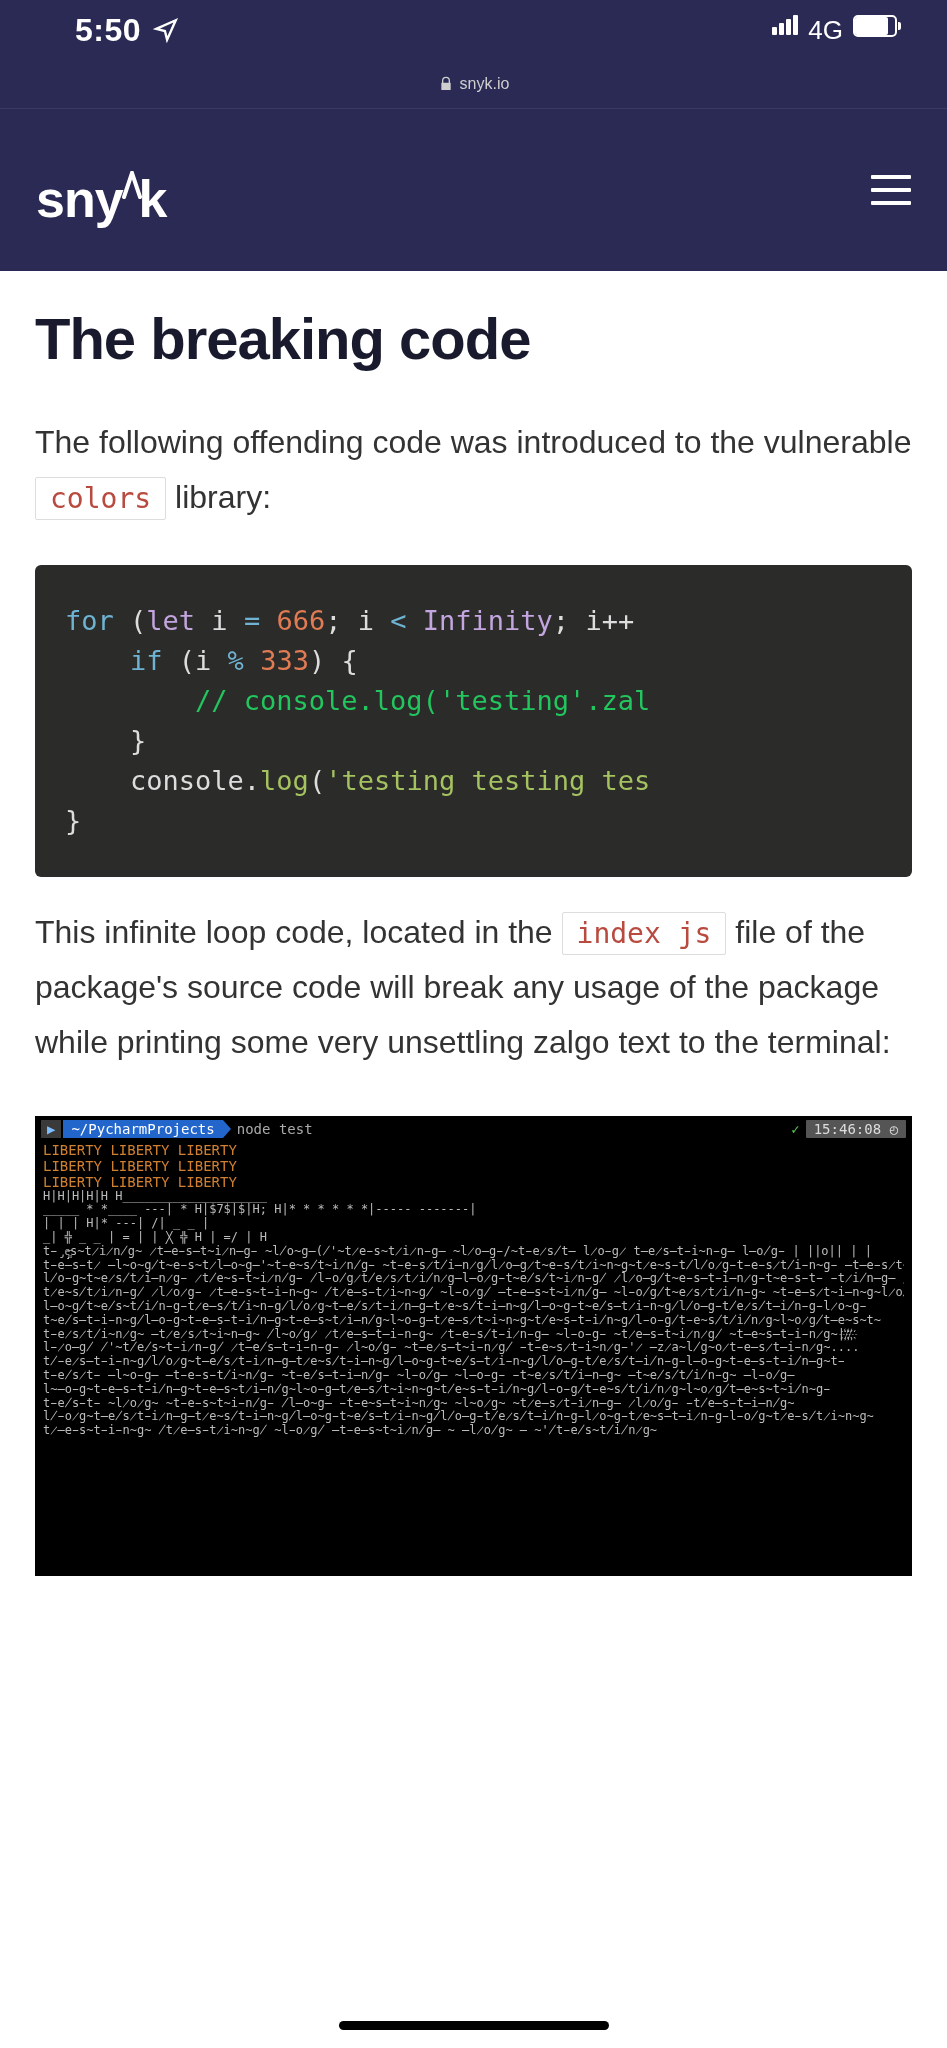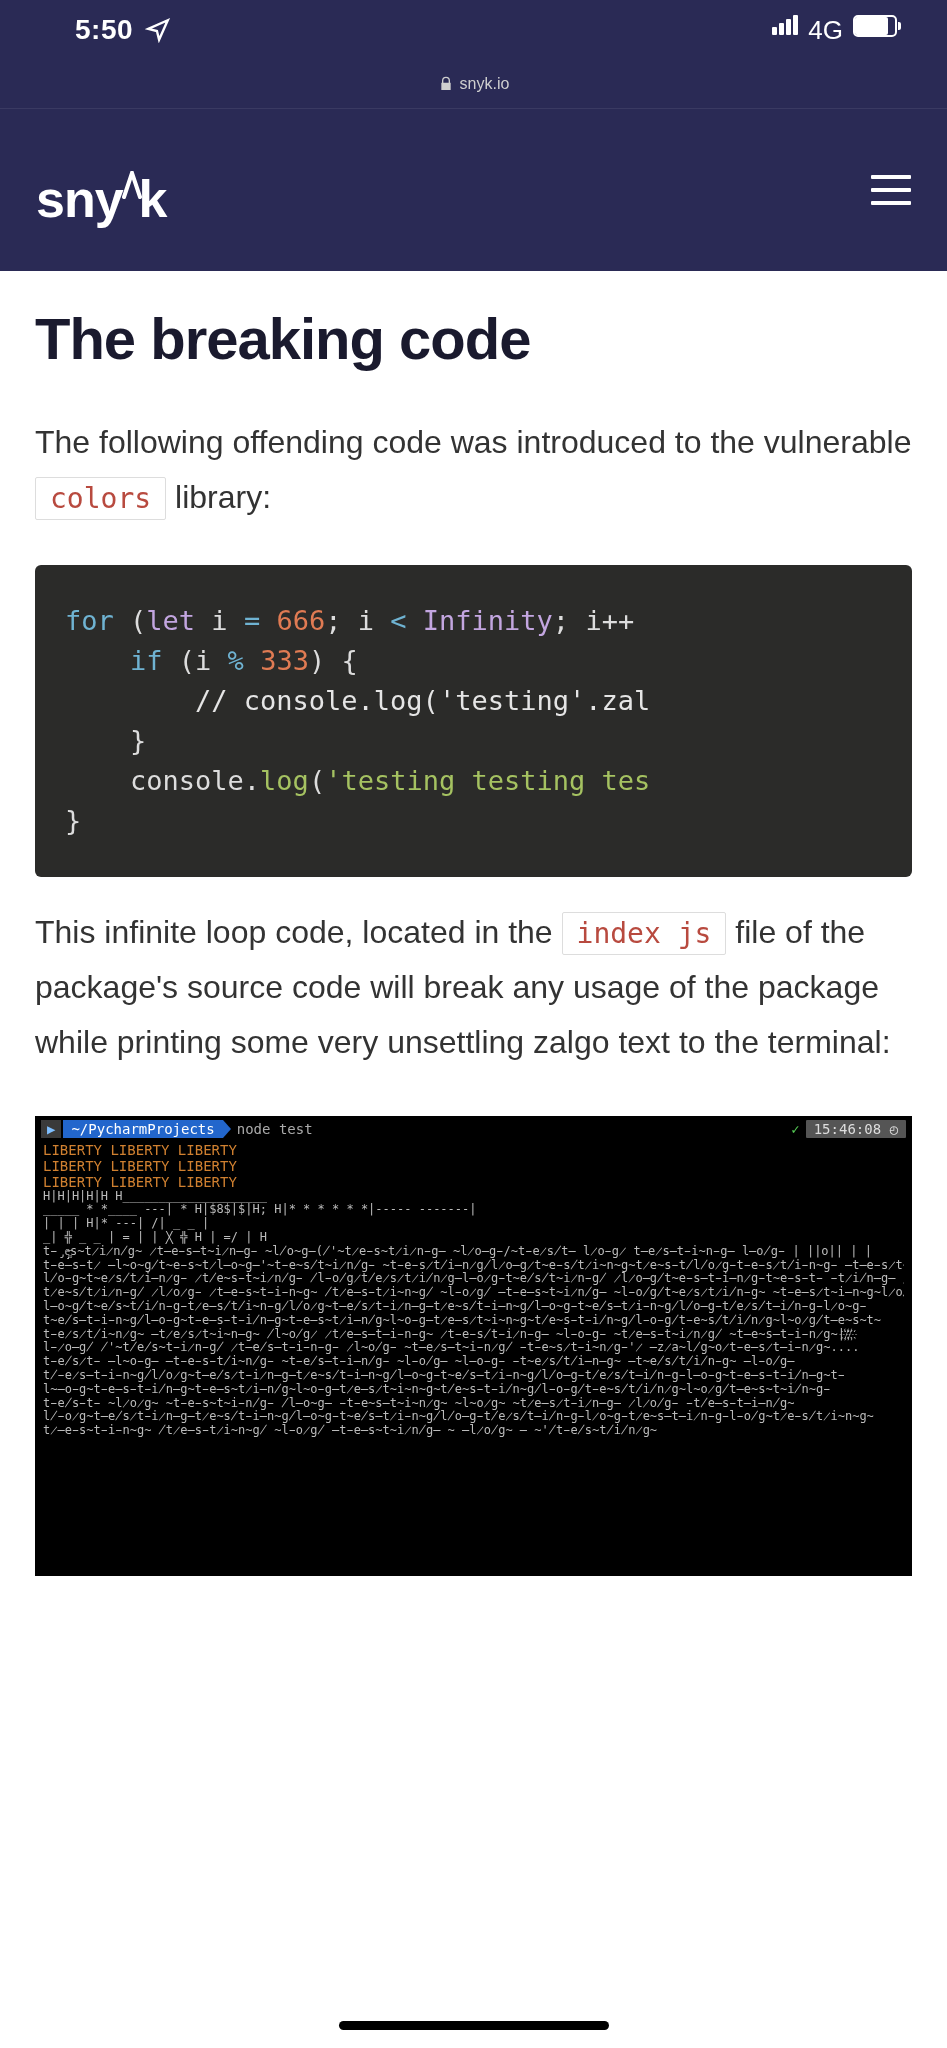--- a/index.html
+++ b/index.html
@@ -13,21 +13,21 @@
 }
 .status-bar {
   background: #2a2a55;
   height: 60px;
   display: flex;
   justify-content: space-between;
   align-items: center;
   padding: 0 50px 0 75px;
   color: #fff;
 }
-.status-left { display: flex; align-items: center; gap: 12px; font-size: 28px; font-weight: 600; letter-spacing: 0.5px; }
+.status-left { display: flex; align-items: center; gap: 12px; font-size: 32px; font-weight: 600; letter-spacing: 0.5px; }
 .status-right { display: flex; align-items: flex-start; gap: 10px; }
 .signal-bars { display: flex; align-items: flex-end; gap: 2px; }
 .signal-bars span { width: 5px; background: #fff; border-radius: 1px; }
 .signal-bars span:nth-child(1){height:8px;} .signal-bars span:nth-child(2){height:12px;}
 .signal-bars span:nth-child(3){height:16px;} .signal-bars span:nth-child(4){height:20px;}
 .net-label { font-size: 26px; font-weight: 500; }
 .battery { width: 44px; height: 22px; border: 2.5px solid #fff; border-radius: 5px; position: relative; }
 .battery::after { content:''; position:absolute; right:-6px; top:5px; width:3px; height:8px; background:#fff; border-radius:0 2px 2px 0; }
 .battery-fill { width: 82%; height: 100%; background:#fff; border-radius:2px; }
 .url-bar { background:#2a2a55; height:48px; display:flex; justify-content:center; align-items:center; gap:6px; color:#cfcfcf; font-size:16px; }
@@ -55,21 +55,21 @@
   margin: 40px 0 28px;
   padding: 36px 30px;
   font-family: ui-monospace, SFMono-Regular, Menlo, monospace;
   font-size: 27px;
   line-height: 1.48;
   white-space: pre;
   overflow: hidden;
   color: #ddd;
 }
 .tk-kw { color:#6fb3d2; } .tk-kw2{color:#c3a6e0;} .tk-num{color:#e07b53;}
-.tk-op{color:#6fb3d2;} .tk-punc{color:#ddd;} .tk-comment{color:#e5e5e5;}
+.tk-op{color:#6fb3d2;} .tk-punc{color:#ddd;} .tk-comment{color:#22c55e;}
 .tk-ident{color:#ddd;} .tk-method{color:#a5c261;} .tk-str{color:#a5c261;}
 .terminal {
   background:#000; margin-top: 46px; height:460px; position:relative;
   overflow:hidden; font-family: ui-monospace, Menlo, monospace;
   font-size:12px; line-height:1.15; color:#ccc;
 }
 .term-header { display:flex; justify-content:space-between; padding:4px 6px; font-size:14px; }
 .term-prompt { display:flex; align-items:center; gap:2px; }
 .term-arrow { background:#3a3a3a; color:#7fbfff; padding:1px 6px; }
 .term-path { background:#2266cc; color:#fff; padding:1px 8px; position:relative; }
@@ -168,33 +168,33 @@
       <div class="term-time">
         <span class="term-check">✓</span>
         <span class="term-clock"><span>15:46:08</span> <span>◴</span></span>
       </div>
     </div>
     <div class="liberty">LIBERTY LIBERTY LIBERTY</div>
     <div class="liberty">LIBERTY LIBERTY LIBERTY</div>
     <div class="liberty">LIBERTY LIBERTY LIBERTY</div>
     <div class="zalgo-area" id="zalgo">
         <div class="zalgo-line">                                                        H|H|H|H|H          H____________________</div>
-        <div class="zalgo-line">  _____  *  *____     ---|      *     H|$8$|$|H;         H|* * *  *  * *|-----            -------|</div>
+        <div class="zalgo-line">  _____  *  *____     ---|      *     H|$7$|$|H;         H|* * *  *  * *|-----            -------|</div>
         <div class="zalgo-line">  |               |            |      H|*                               ---|          /|  _  _ |</div>
         <div class="zalgo-line"> _| ╬  _        _ |   =        |        |         ╳     ╬    H           |  =/  |          H      </div>
         <div class="zalgo-line">t̵̡̘e̶͚s̴t̷i̷n̸g̴ ̷t̶e̵s̶t̴i̷n̶g̵ ̴l̸o̴g̶(̸'̴t̷e̵s̴t̷i̷n̵g̶ ̴l̷o̶g̵/̴t̵e̷s̸t̶   l̷o̵g̷  t̶e̷s̶t̵i̴n̵g̶   l̶o̸g̵        |   ||o||    |    |</div>
         <div class="zalgo-line">t̵e̶s̵t̷ ̶l̴o̴g̸t̴e̵s̴t̷l̶o̴g̶'̴t̵e̴s̸t̴i̷n̸g̵ ̴t̵e̵s̷t̸i̶n̷g̸l̷o̶g̷t̴e̵s̸t̷i̴n̴g̴t̷e̴s̵t̸l̸o̷g̵t̵e̵s̷t̸i̵n̴g̵ ̶t̶e̵s̷t̴i̸n̴g̶        </div>
         <div class="zalgo-line">l̸o̵g̴t̴e̷s̸t̷i̶n̷g̵ ̷t̸e̴s̵t̴i̷n̸g̵ ̸l̵o̸g̷t̸e̷s̷t̷i̸n̷g̶l̶o̷g̵t̴e̸s̸t̴i̷n̵g̸ ̷l̷o̶g̸t̴e̵s̶t̵i̶n̷g̵t̴e̵s̵t̵ ̵t̷i̸n̶g̶   /s̴-̵     </div>
         <div class="zalgo-line">t̷e̴s̸t̷i̷n̵g̸ ̷l̷o̷g̵ ̷t̶e̵s̴t̵i̵n̴g̴ ̸t̷e̶s̵t̷i̴n̴g̸ ̴l̵o̷g̸ ̶t̵e̶s̴t̴i̷n̸g̶ ̴l̵o̸g̸t̴e̷s̷t̷i̸n̵g̴ ̴t̵e̶s̷t̴i̶n̴g̴l̷o̸g̴   t̶9̷.̵9̴  </div>
         <div class="zalgo-line">l̶o̴g̸t̴e̸s̴t̸i̸n̵g̵t̷e̶s̸t̸i̴n̵g̸l̸o̷g̴t̶e̸s̷t̵i̷n̶g̶t̷e̴s̸t̵i̶n̴g̸l̶o̴g̵t̴e̸s̶t̷i̵n̴g̸l̸o̶g̵t̸e̷s̸t̶i̸n̵g̵l̷o̴g̵           </div>
         <div class="zalgo-line">t̴e̸s̶t̵i̵n̴g̸l̶o̵g̴t̵e̶s̵t̵i̸n̶g̴t̵e̶s̴t̷i̶n̸g̴l̴o̵g̶t̷e̶s̷t̴i̴n̴g̴t̸e̴s̵t̵i̸n̴g̸l̵o̵g̸t̵e̴s̸t̸i̸n̷g̴l̴o̷g̸t̶e̴s̴t̴           </div>
         <div class="zalgo-line">t̵e̷s̷t̸i̴n̷g̴ ̶t̷e̷s̷t̴i̴n̶g̴ ̸l̴o̸g̷ ̷t̷e̶s̶t̶i̵n̵g̴ ̷t̵e̵s̸t̵i̷n̵g̶ ̴l̵o̵g̵ ̴t̷e̶s̵t̴i̷n̷g̸ ̴t̶e̴s̶t̵i̵n̷g̴|҉/҉/҉           </div>
         <div class="zalgo-line">  l̵̷o̶g̸ ̸'̴t̸e̸s̴t̵i̷n̵g̸ ̷t̶e̸s̶t̵i̵n̵g̵ ̷l̴o̸g̵ ̴t̶e̷s̶t̴i̵n̷g̸ ̵t̵e̴s̷t̵i̴n̷g̵'̷ ̶z̷a̴l̸g̴o̷t̵e̶s̷t̶i̵n̷g̴....          </div>
+        <div class="zalgo-line">t̸̵e̷s̶t̵i̵n̴g̸l̸o̷g̴t̶e̸s̷t̵i̷n̶g̶t̷e̴s̸t̵i̶n̴g̸l̶o̴g̵t̴e̸s̶t̷i̵n̴g̸l̸o̶g̵t̸e̷s̸t̶i̸n̵g̵l̶o̵g̴t̵e̶s̵t̵i̸n̶g̴t̵           </div>
         <div class="zalgo-line">t̵e̸s̷t̵ ̶l̴o̵g̶ ̶t̵e̵s̵t̸i̴n̸g̵ ̴t̵e̸s̶t̵i̶n̸g̵ ̴l̵o̸g̶ ̴l̶o̵g̵ ̵t̴e̷s̸t̸i̶n̶g̴ ̶t̴e̸s̸t̸i̸n̵g̴ ̶l̵o̸g̶                </div>
-        <div class="zalgo-line">t̸̵e̷s̶t̵i̵n̴g̸l̸o̷g̴t̶e̸s̷t̵i̷n̶g̶t̷e̴s̸t̵i̶n̴g̸l̶o̴g̵t̴e̸s̶t̷i̵n̴g̸l̸o̶g̵t̸e̷s̸t̶i̸n̵g̵l̶o̵g̴t̵e̶s̵t̵i̸n̶g̴t̵           </div>
         <div class="zalgo-line">l̴̶o̵g̴t̵e̶s̵t̵i̸n̶g̴t̵e̶s̴t̷i̶n̸g̴l̴o̵g̶t̷e̶s̷t̴i̴n̴g̴t̸e̴s̵t̵i̸n̴g̸l̵o̵g̸t̵e̴s̸t̸i̸n̷g̴l̴o̷g̸t̶e̴s̴t̴i̸n̴g̵           </div>
         <div class="zalgo-line">t̵e̸s̵t̵ ̴l̷o̷g̴ ̴t̵e̵s̴t̴i̵n̸g̵ ̸l̶o̴g̶ ̵t̵e̴s̶t̴i̴n̷g̴ ̴l̴o̷g̴ ̴t̷e̶s̷t̵i̷n̶g̶ ̷l̷o̸g̵ ̵t̸e̶s̵t̶i̶n̸g̴                </div>
         <div class="zalgo-line">l̸̵o̷g̴t̶e̸s̷t̵i̷n̶g̶t̷e̴s̸t̵i̶n̴g̸l̶o̴g̵t̴e̸s̶t̷i̵n̴g̸l̸o̶g̵t̸e̷s̸t̶i̸n̵g̵l̷o̴g̵t̷e̴s̶t̶i̷n̵g̵l̵o̸g̴t̷e̵s̸t̷i̴n̴g̴</div>
         <div class="zalgo-line">t̷̶e̵s̴t̵i̵n̴g̴     ̸t̷e̶s̵t̷i̴n̴g̸ ̴l̵o̷g̸ ̶t̵e̶s̴t̴i̷n̸g̶ ̴ ̶l̷o̸g̴ ̶  ̴'̸t̵e̸s̴t̸i̸n̷g̴</div>
       </div>
   </div>
 </div>
 
 <div class="home-indicator"></div>
 

